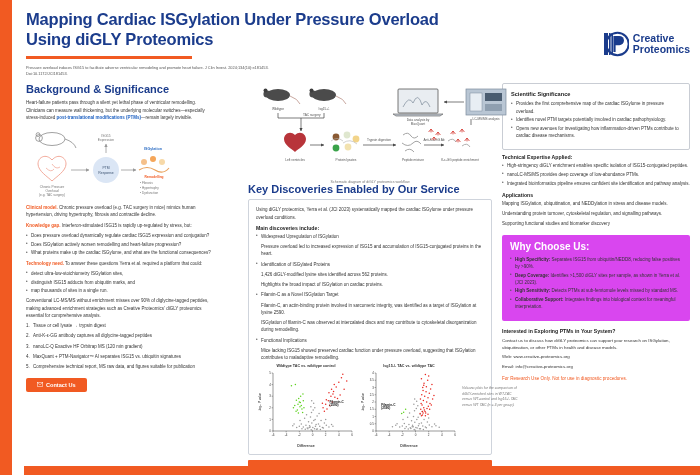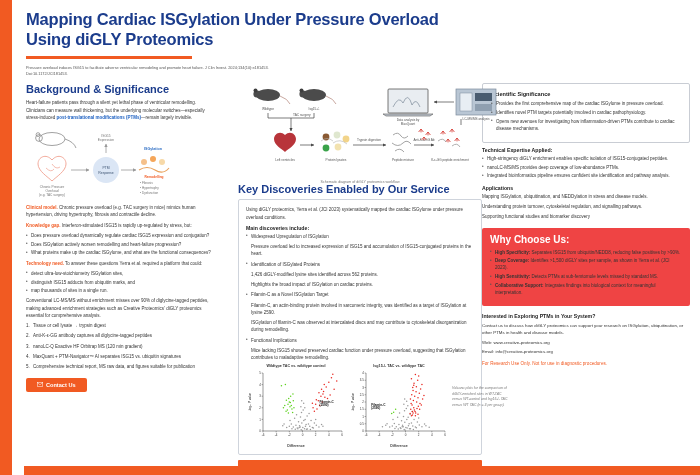--- a/index.html
+++ b/index.html
@@ -35,21 +35,21 @@
   .cite { font-size: 3.9px; line-height: 1.5; color: #555; max-width: 330px; }
 
   .logo { display: flex; align-items: center; gap: 4px; padding-top: 2px; }
   .logo-mark {
     width: 26px; height: 26px; position: relative; flex: 0 0 26px;
   }
   .logo-text { line-height: 1.04; }
   .logo-text div { font-size: 10.5px; font-weight: bold; color: #1b3c8c; }
 
   
-  .cols { display: flex; margin-top: 7px; flex: 1 1 auto; }
+  .cols { display: flex; gap: 10px; margin-top: 7px; flex: 1 1 auto; }
   .col-left { width: 188px; flex: 0 0 188px; }
   .col-mid { width: 268px; flex: 0 0 268px; padding-left: 24px; }
   .col-right { flex: 1 1 auto; }
 
   h2.sec {
     font-size: 11px; font-weight: bold; color: #1b3c8c; margin-bottom: 4px;
   }
   h3.sub { font-size: 5.2px; font-weight: bold; color: #222; margin: 4px 0 2px; }
   p.body { font-size: 4.5px; line-height: 1.62; color: #333; margin-bottom: 3px; }
   .hl-blue { color: #1b5fc1; font-weight: bold; }
@@ -95,21 +95,21 @@
   .vp { width: 100px; flex: 0 0 100px; position: relative; }
   .vp-title { font-size: 3.7px; font-weight: bold; color: #333; text-align: center; margin-bottom: 1px; }
   .vp-box { position: relative; height: 74px; }
   .vp-xlab { font-size: 3.6px; color: #444; text-align: center; margin-top: 0.5px; font-weight: bold; }
 
   
   .sig-box {
     border: 0.6px solid #c9cdd4; border-radius: 2px; padding: 7px 8px;
   }
   .sig-box h3 { font-size: 5.6px; font-weight: bold; color: #222; margin-bottom: 3px; }
-  .why-box { background: #ef4444; border-radius: 2px; padding: 6px 8px 7px; margin-top: 7px; }
+  .why-box { background: #d946ef; border-radius: 2px; padding: 6px 8px 7px; margin-top: 7px; }
   .why-box h2 { font-size: 10px; font-weight: bold; color: #fff; margin-bottom: 4px; }
   .why-box li { color: #fff; font-size: 4.3px; line-height: 1.52; margin-bottom: 2.5px; padding-left: 0; }
   .why-box li::before { content: ""; }
   .why-box b { font-weight: bold; }
   .contact-block { margin-top: 7px; }
   .contact-block h3 { font-size: 5.2px; font-weight: bold; color: #222; margin-bottom: 3px; }
   .contact-block p { font-size: 4.4px; line-height: 1.6; color: #333; margin-bottom: 2.5px; }
   .disclaimer { font-size: 4.6px; color: #f15a22; margin-top: 6px; }
 
   
@@ -133,20 +133,36 @@
   <div class="page">
 
     <div class="header">
       <div class="title-wrap">
         <div class="title">Mapping Cardiac ISGylation Under Pressure Overload Using diGLY Proteomics</div>
         <div class="title-rule"></div>
         <div class="cite">Pressure overload induces ISG15 to facilitate adverse ventricular remodeling and promote heart failure. J Clin Invest. 2024;134(10):e181453.</div>
         <div class="cite">Doi:10.1172/JCI181453.</div>
       </div>
 
+      <div class="logo">
+        <div class="logo-mark">
+          <svg width="26" height="26" viewBox="0 0 26 26">
+            <rect x="1" y="2" width="4" height="22" fill="#1b3c8c"></rect>
+            <rect x="6" y="2" width="1.6" height="22" fill="#1b3c8c"></rect>
+            <rect x="8.4" y="2" width="1.6" height="22" fill="#1b3c8c"></rect>
+            <circle cx="14.5" cy="13" r="11.2" fill="none" stroke="#1b3c8c" stroke-width="2.1"></circle>
+            <path d="M12 5 h4.4 a4.6 4.6 0 0 1 0 9.2 H12 z" fill="#1b3c8c"></path>
+            <rect x="10.4" y="5" width="2.2" height="16" fill="#1b3c8c"></rect>
+          </svg>
+        </div>
+        <div class="logo-text">
+          <div>Creative</div>
+          <div>Proteomics</div>
+        </div>
+      </div>
     </div>
 
     <div class="cols">
 
       <div class="col-left">
         <h2 class="sec">Background &amp; Significance</h2>
         <p class="body"><span>Heart-failure patients pass through a silent yet lethal phase of ventricular remodelling. Clinicians can measure wall thickening, but the underlying molecular switches—especially stress-induced </span><span class="hl-blue">post-translational modifications (PTMs)</span><span>—remain largely invisible.</span></p>
 
         <div class="diagram-left">
           <svg width="176" height="72" viewBox="0 0 176 72">

